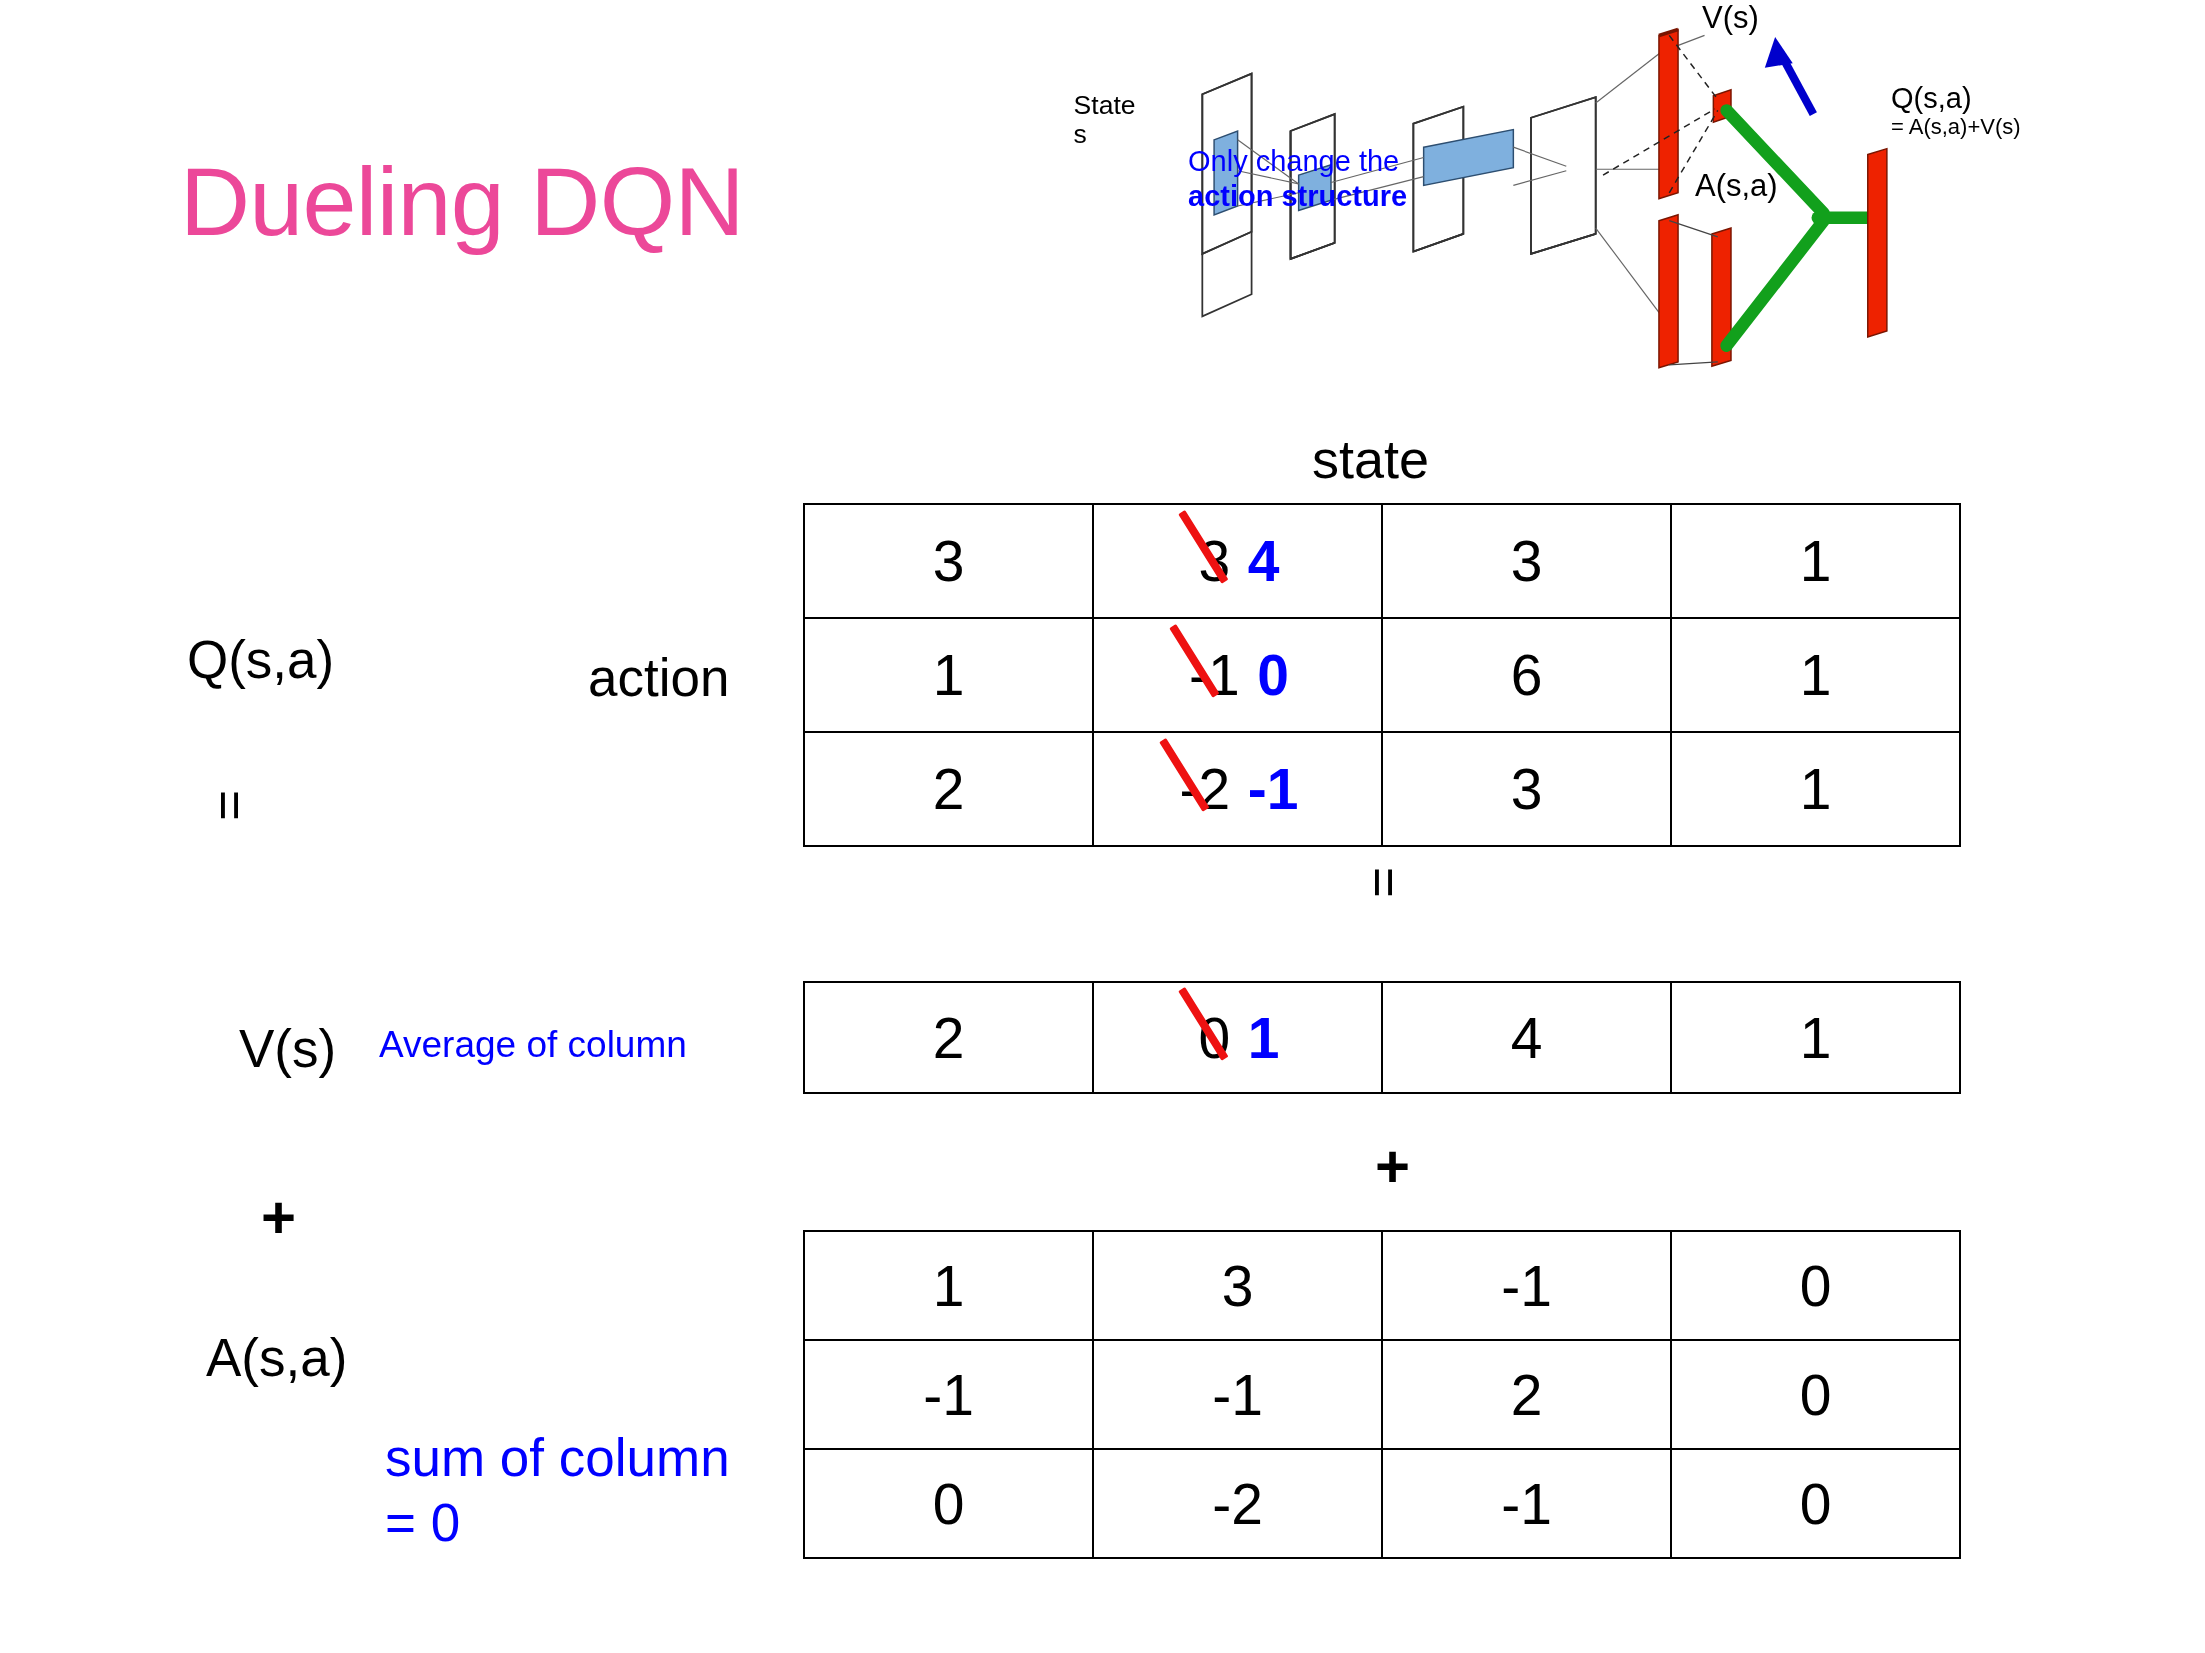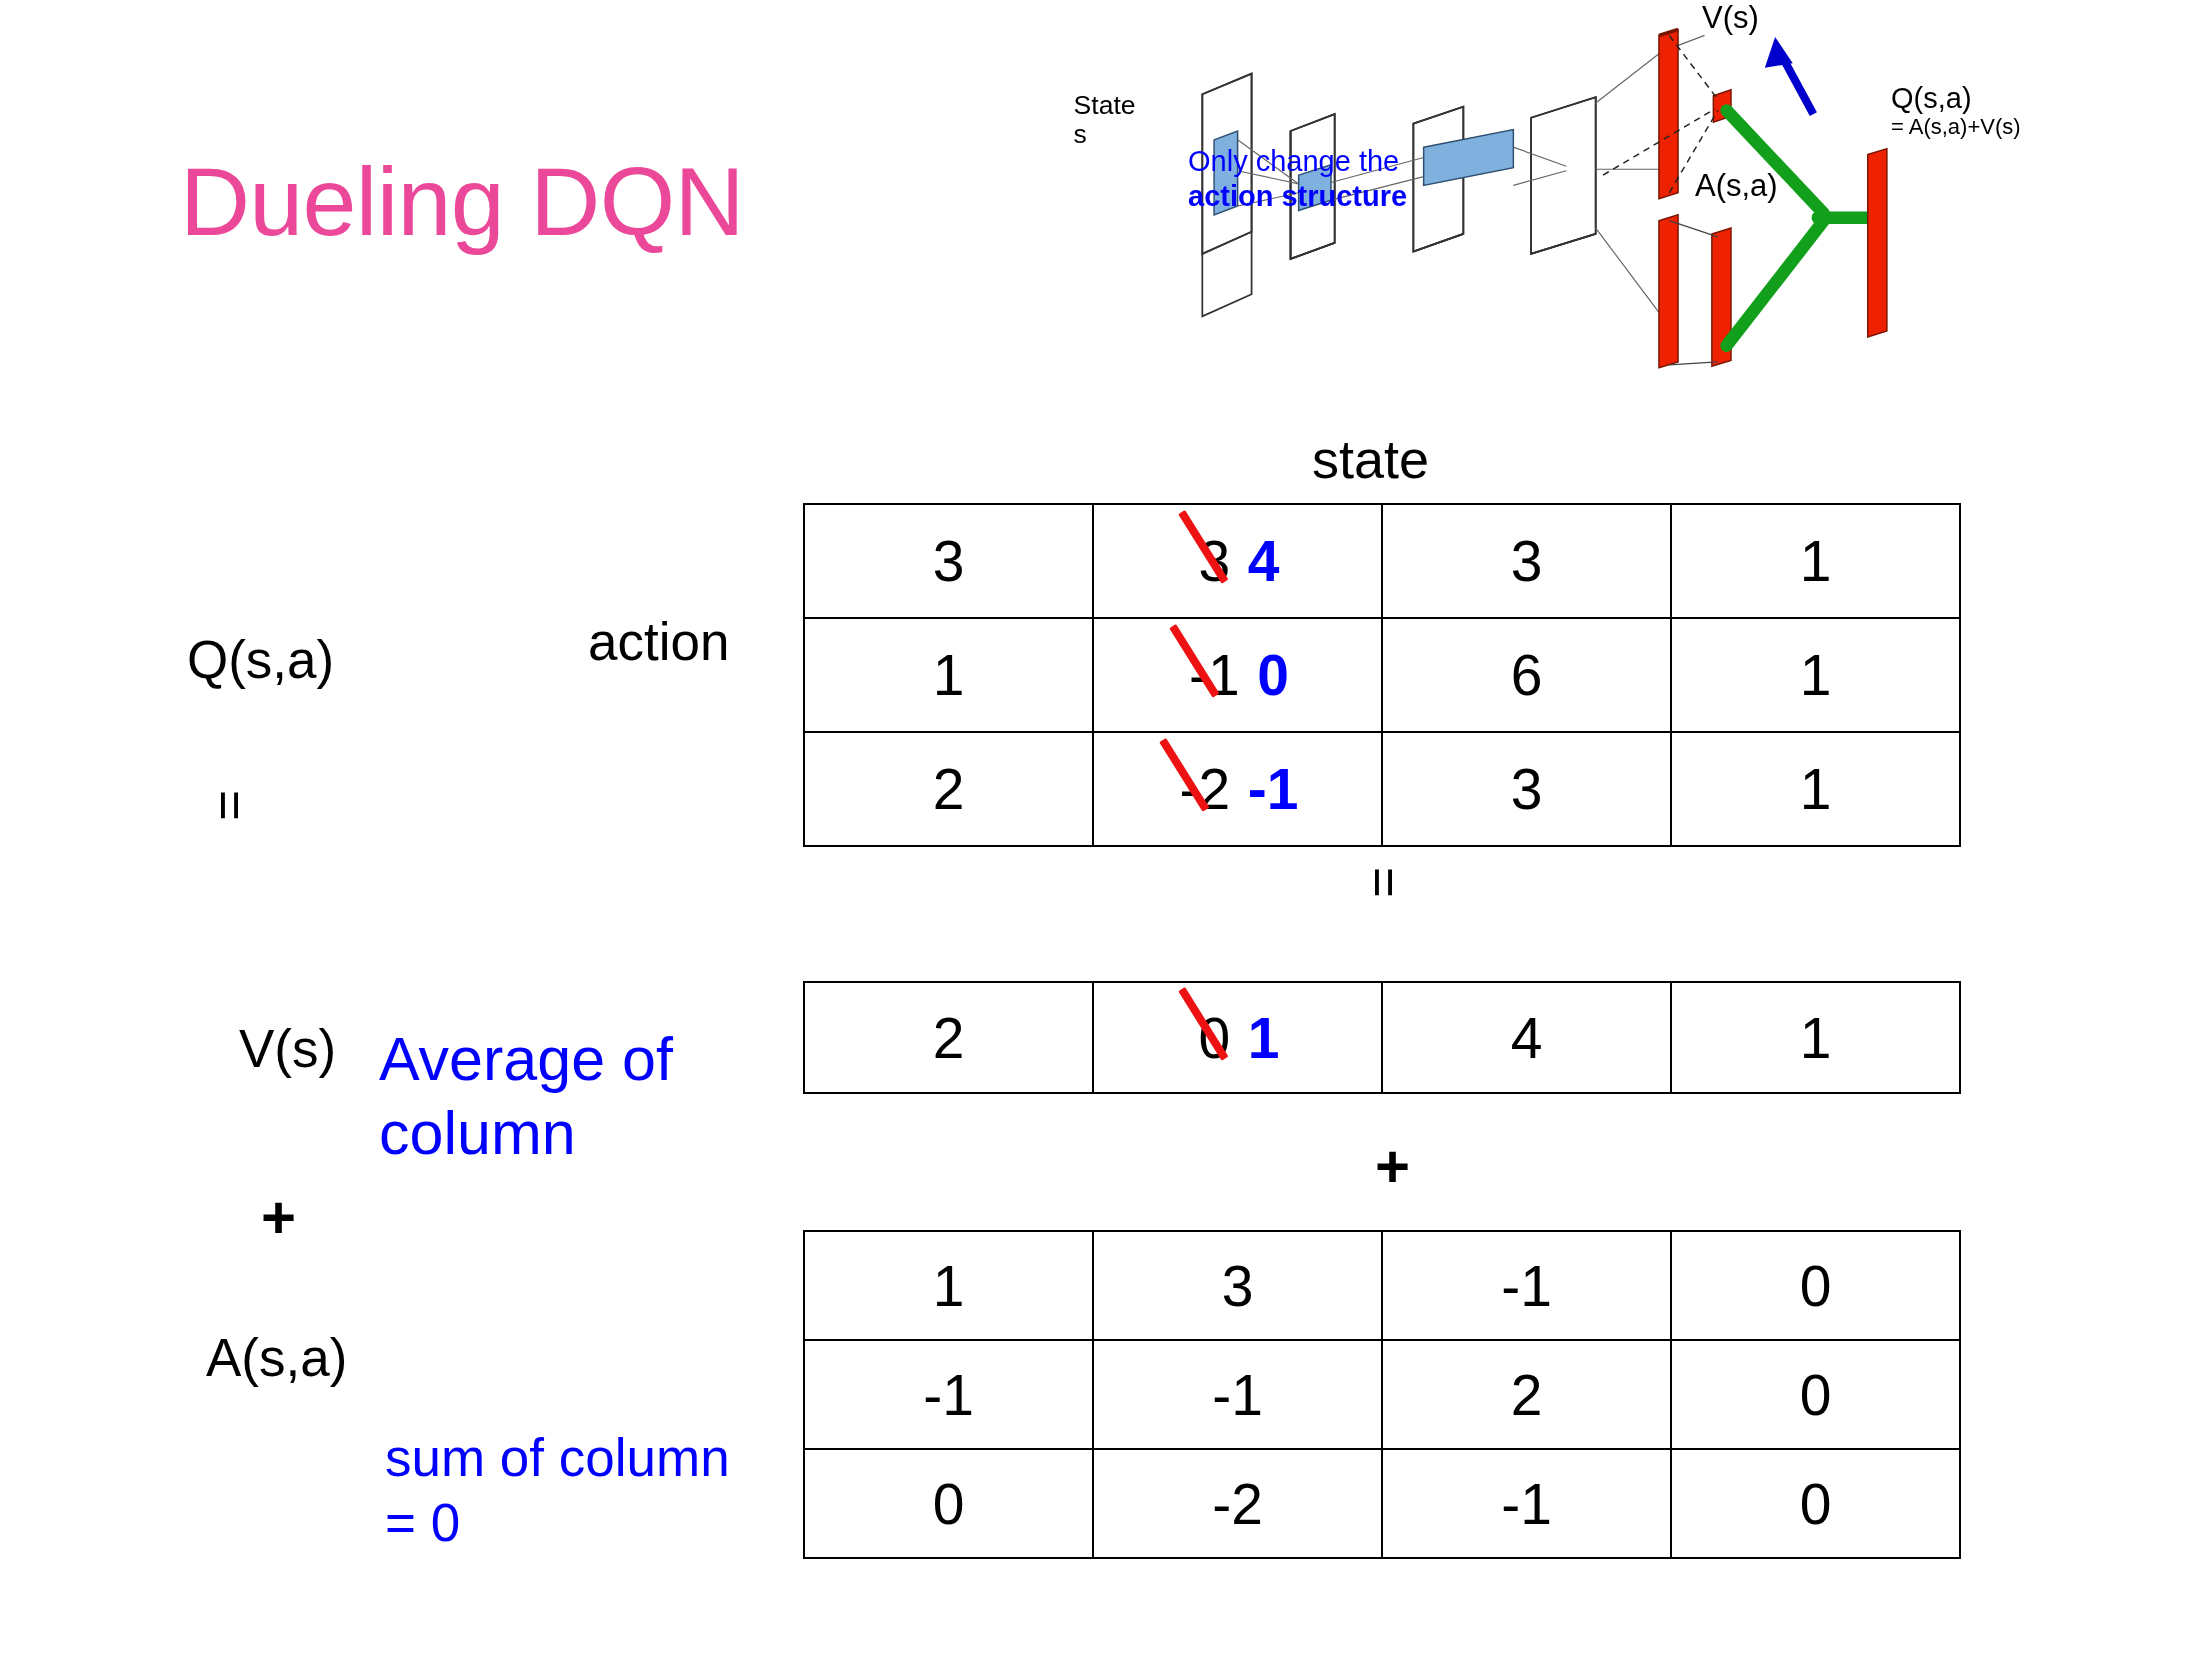--- a/index.html
+++ b/index.html
@@ -44,35 +44,35 @@
 
   
   .lbl {
     position: absolute;
     white-space: nowrap;
     color: #000000;
   }
   .lbl-blue { color: #0000ff; }
 
   .label-q     { left: 187px;  top: 629px;  font-size: 53px; }
-  .label-action{ left: 588px;  top: 611px;  font-size: 53px; }
+  .label-action{ left: 588px;  top: 647px;  font-size: 53px; }
   .label-eq1   { left: 261px;  top: 790px; font-size: 53px; transform: rotate(90deg); transform-origin: left top; }
   .label-eq2   { left: 1415px; top: 867px; font-size: 53px; transform: rotate(90deg); transform-origin: left top; }
   .label-state { left: 1312px; top: 428px;  font-size: 54px; }
   .label-vs    { left: 239px;  top: 1018px; font-size: 53px; }
   .label-plus1 { left: 261px;  top: 1183px; font-size: 60px; font-weight: 700; }
   .label-plus2 { left: 1375px; top: 1132px; font-size: 60px; font-weight: 700; }
   .label-a     { left: 206px;  top: 1327px; font-size: 53px; }
 
   .note-avg {
     position: absolute;
     left: 379px;
     top: 1022px;
     width: 345px;
-    font-size: 61px;
+    font-size: 37px;
     line-height: 1.22;
     color: #0000ff;
   }
   .note-sum {
     position: absolute;
     left: 385px;
     top: 1426px;
     width: 345px;
     font-size: 53px;
     line-height: 1.22;

